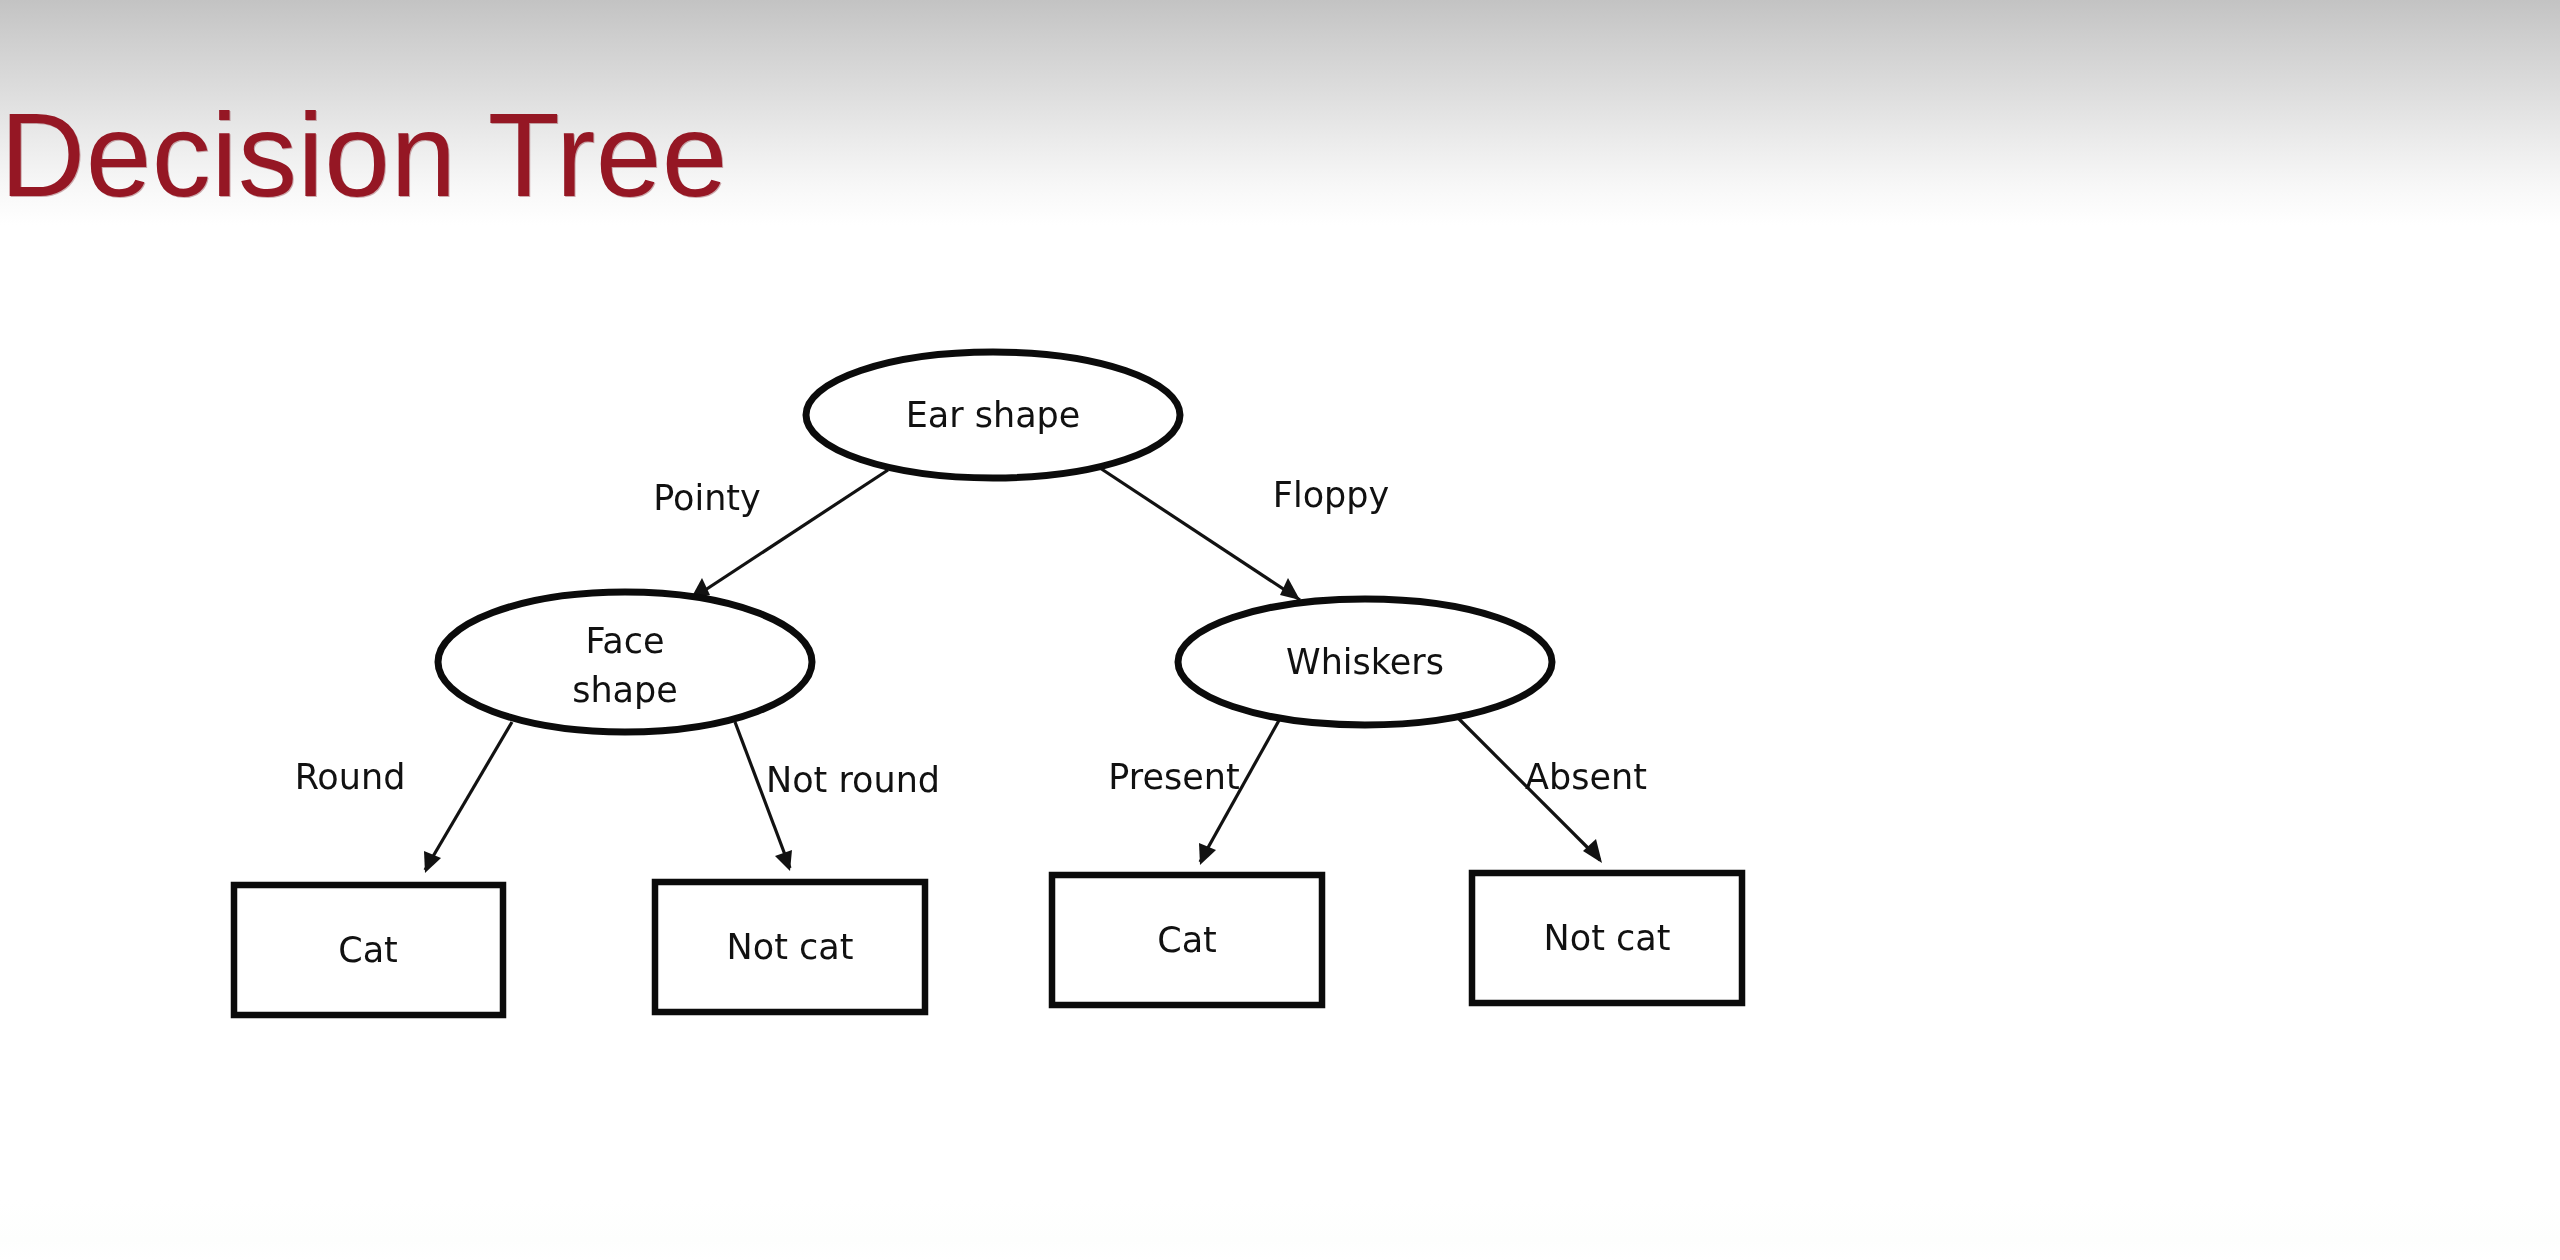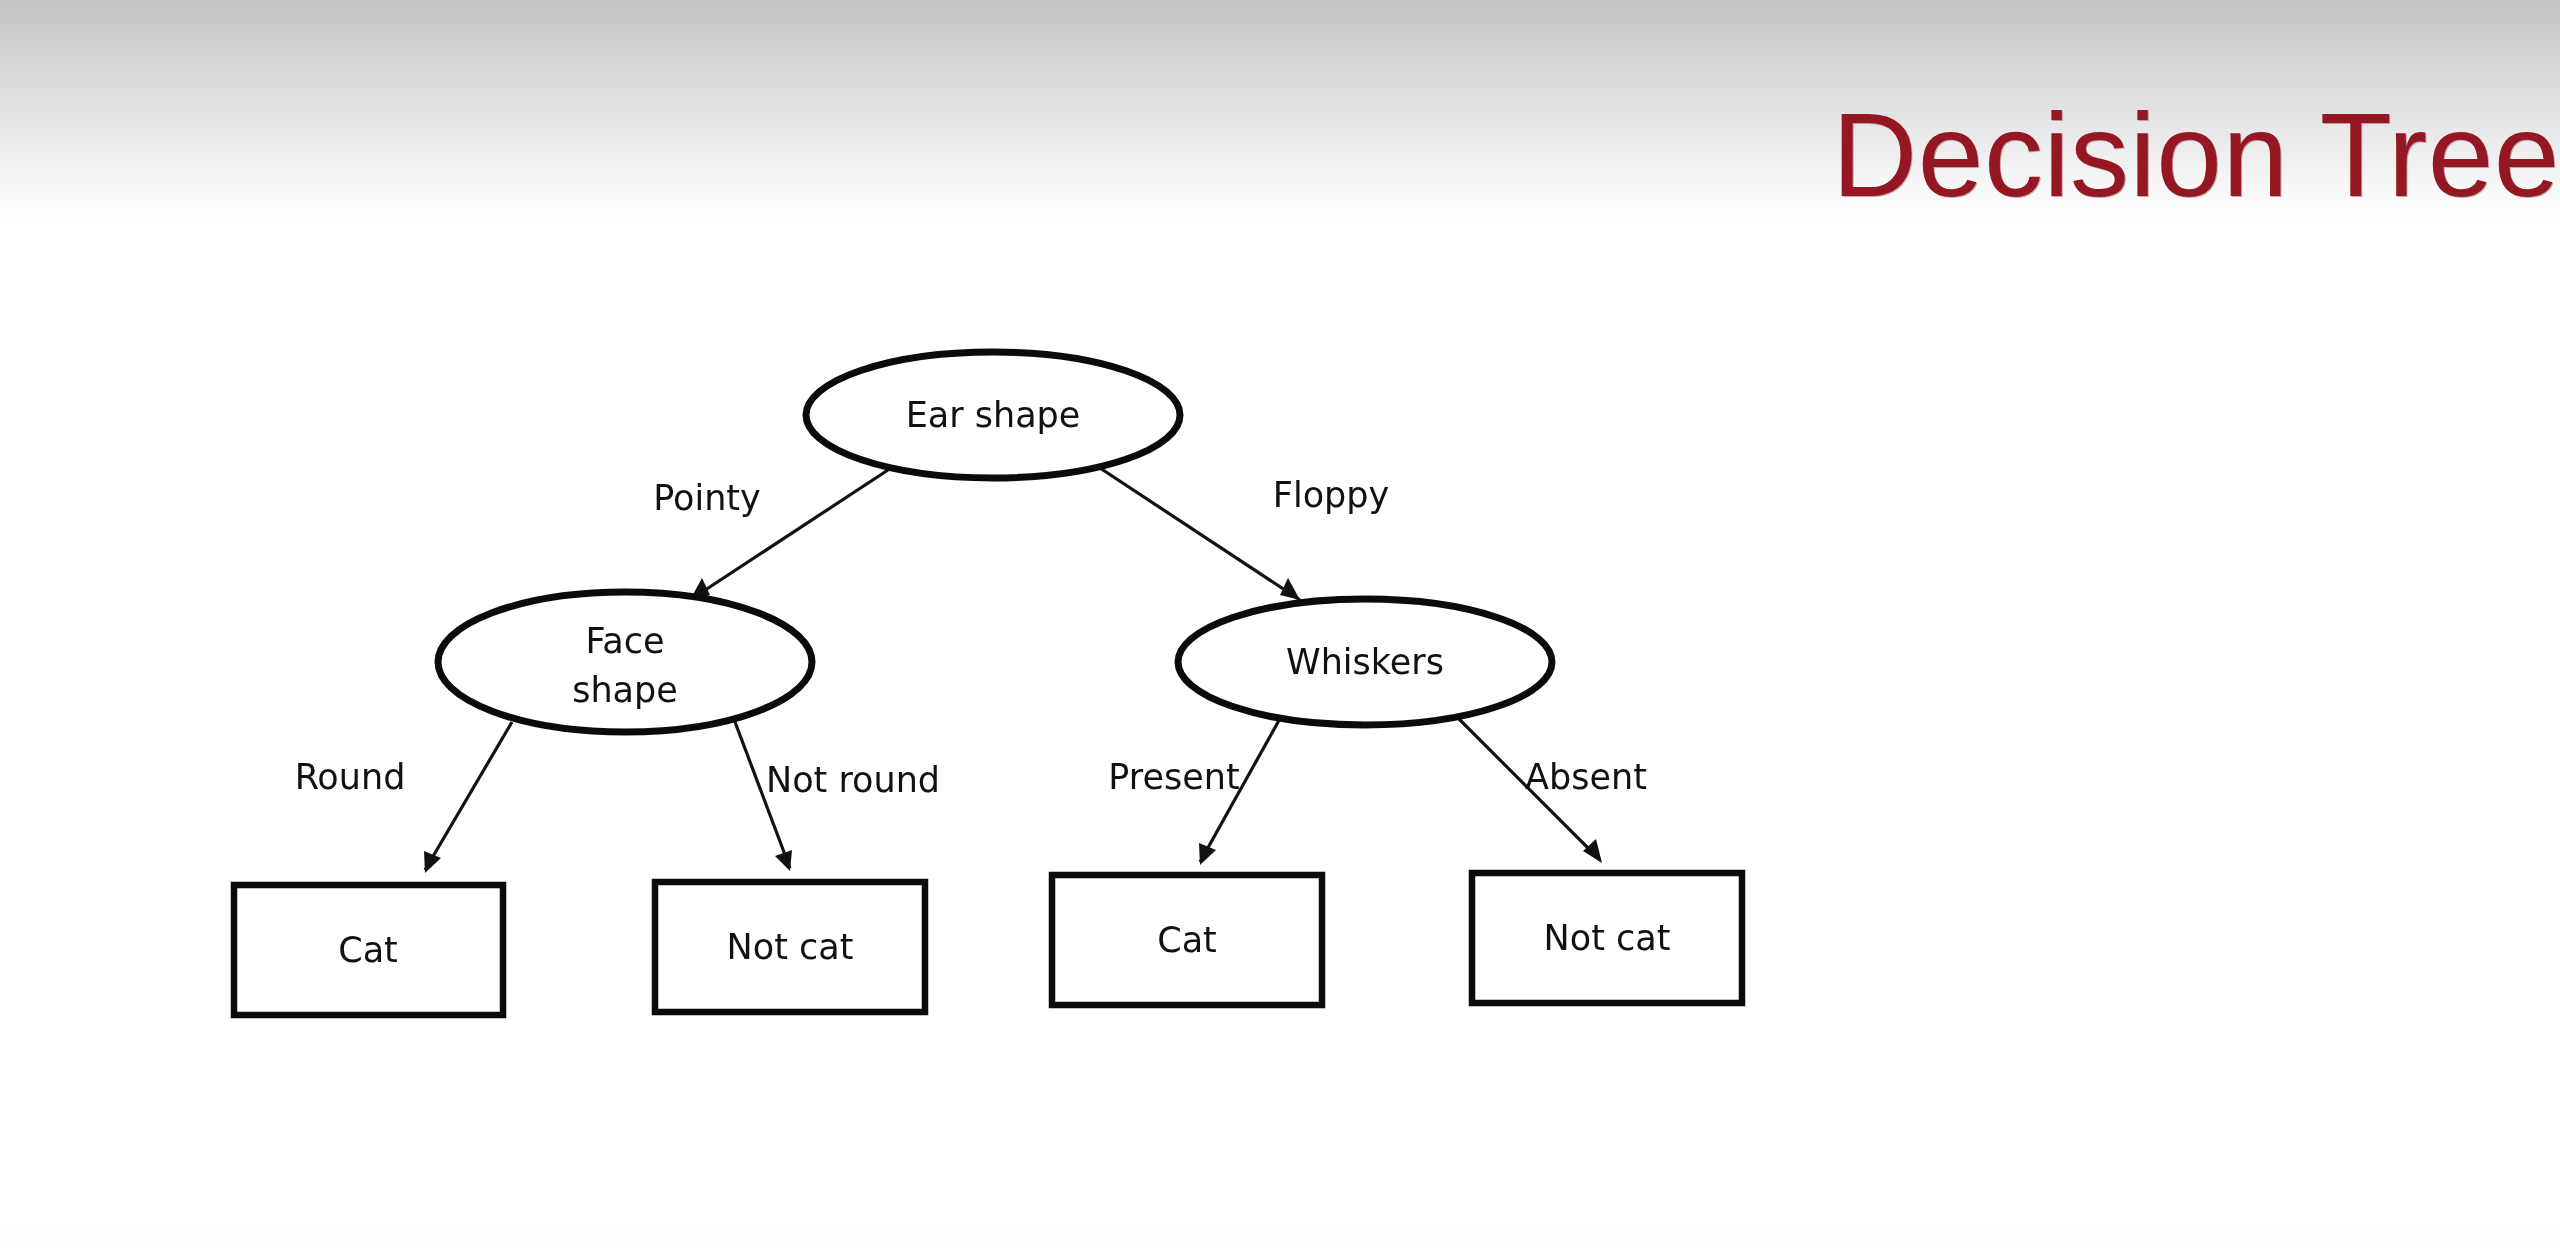--- a/index.html
+++ b/index.html
@@ -27,21 +27,21 @@
   #slide {
     position: relative;
     width: 2560px;
     height: 1260px;
   }
   #slide-title {
     position: absolute;
     left: 0;
     top: 96px;
     width: 2560px;
-    text-align: right;
+    text-align: left;
     font-family: "Liberation Sans", sans-serif;
     font-size: 118px;
     font-weight: 400;
     line-height: 1.0;
     color: #951724;
     letter-spacing: 0.5px;
     text-shadow: 1px 1px 0 rgba(120,20,30,0.35);
     white-space: nowrap;
   }
   #tree-svg {

